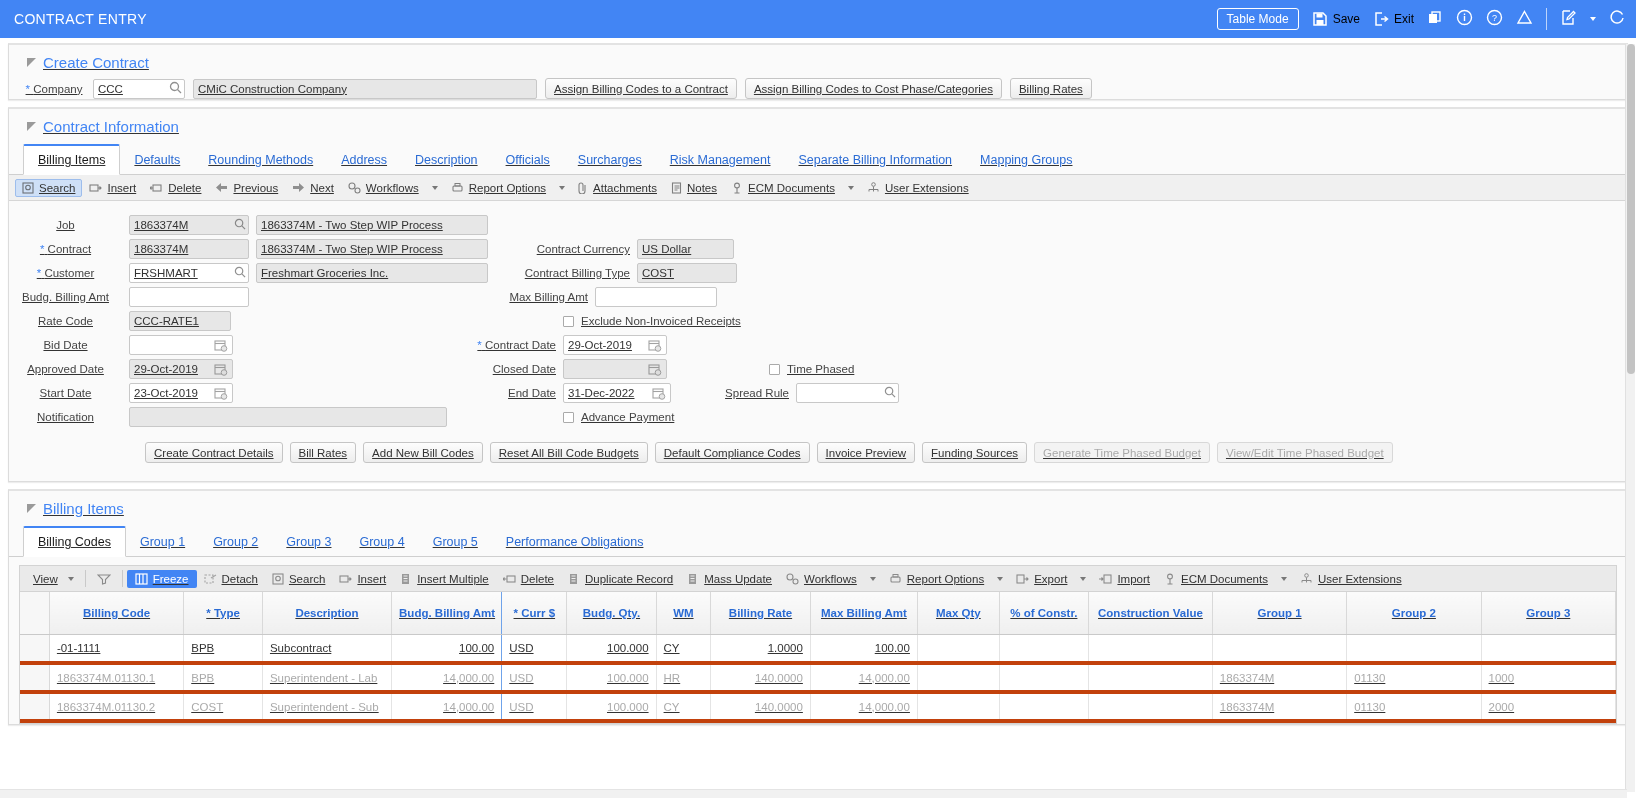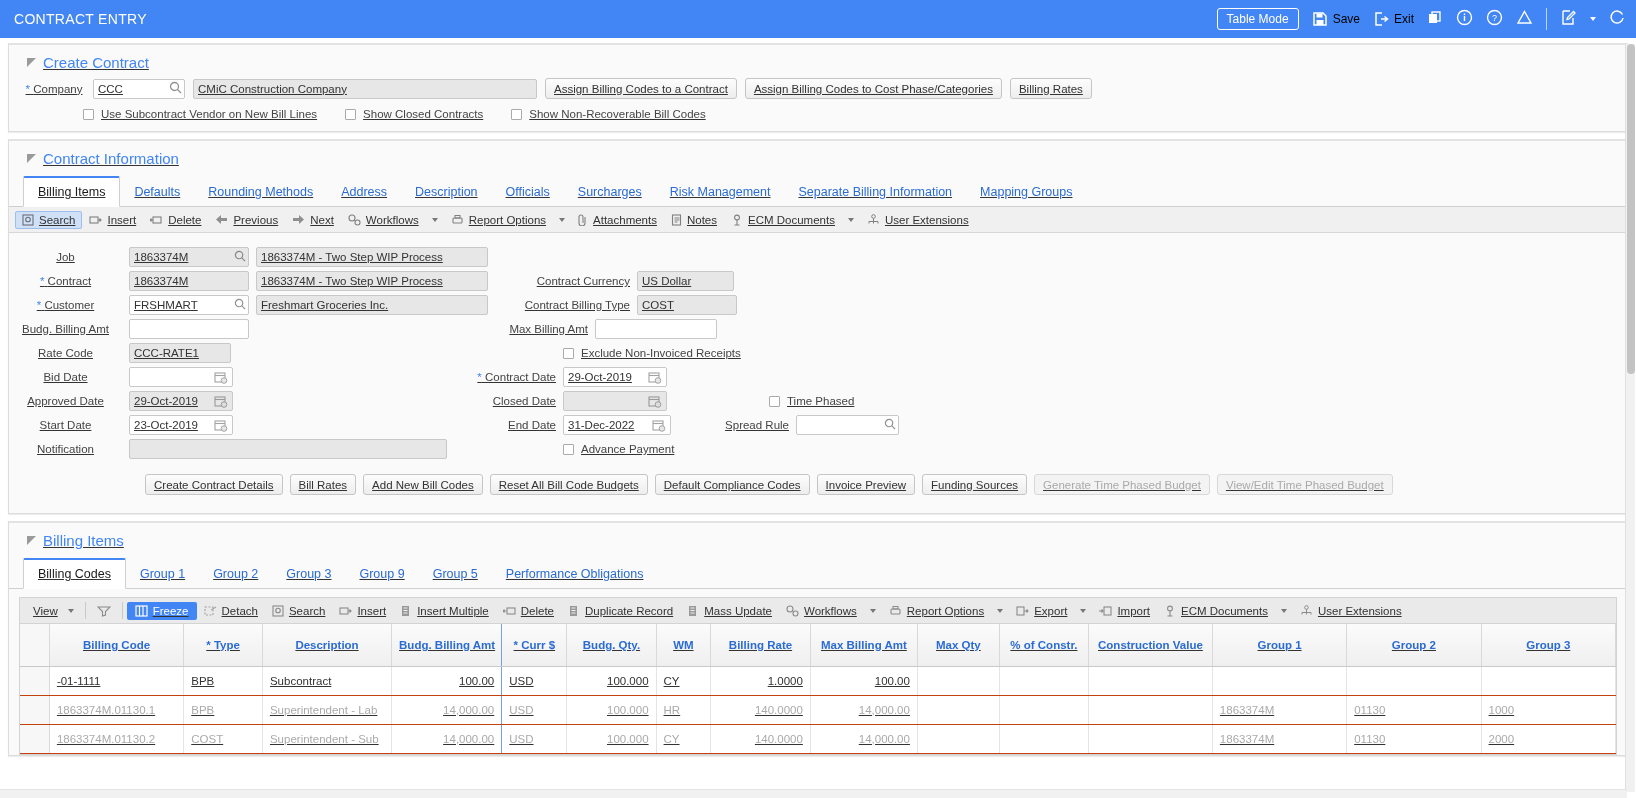--- a/index.html
+++ b/index.html
@@ -122,21 +122,21 @@
   .tblwrap { margin: 0 10px; border: 1px solid #d3d3d3; border-top: none; background: #fff; overflow: hidden; }
   table { border-collapse: collapse; width: 100%; table-layout: fixed; }
   th {
     font-size: 11.5px; color: #2a6bd4; font-weight: bold;
     background: linear-gradient(#fbfbfb,#efefef);
     border-right: 1px solid #d9d9d9; border-bottom: 1px solid #c9c9c9;
     height: 42px; padding: 0 7px; text-align: center; white-space: nowrap;
   }
   td {
     font-size: 11.5px; color: #333; border-right: 1px solid #e4e4e4;
-    border-bottom: 1px solid #c2410c; height: 29px; padding: 0 7px; white-space: nowrap;
+    border-bottom: 4px solid #c2410c; height: 29px; padding: 0 7px; white-space: nowrap;
   }
   tr.dim td { color: #aaaaaa; }
   .num { text-align: right; }
   .sel-col { width: 28px; background: #f7f7f7; border-right: 1px solid #d9d9d9; }
   .frozen-edge { border-right: 1px solid #6fa3ea !important; }
 
   
   .vscroll {
     position: absolute; right: 1px; top: 6px; width: 10px; height: 748px;
     background: #f1f1f1; border-left: 1px solid #e0e0e0;
@@ -215,34 +215,20 @@
         <span class="lov-ico"><svg width="13" height="13" viewBox="0 0 13 13">
               <circle cx="5.5" cy="5.5" r="4" fill="none" stroke="#555" stroke-width="1.3"></circle>
               <path d="M8.5 8.5l3.5 3.5" stroke="#555" stroke-width="1.3"></path>
             </svg></span>
       </span>
       <span class="inp ro" style="width:344px">CMiC Construction Company</span>
       <span class="btn">Assign Billing Codes to a Contract</span>
       <span class="btn">Assign Billing Codes to Cost Phase/Categories</span>
       <span class="btn">Billing Rates</span>
     </div>
-    <div class="cc-line2">
-      <span class="cbx-row">
-          <span class="cbx"></span>
-          <span>Use Subcontract Vendor on New Bill Lines</span>
-        </span>
-      <span class="cbx-row">
-          <span class="cbx"></span>
-          <span>Show Closed Contracts</span>
-        </span>
-      <span class="cbx-row">
-          <span class="cbx"></span>
-          <span>Show Non-Recoverable Bill Codes</span>
-        </span>
-    </div>
   </div>
 
   <div class="panel">
     <div class="panel-head">
       <span class="tri"></span>
       <span class="panel-title">Contract Information</span>
     </div>
 
     <div class="tabs">
       <div class="tab active">Billing Items</div>
@@ -519,21 +505,21 @@
     <div class="panel-head">
       <span class="tri"></span>
       <span class="panel-title">Billing Items</span>
     </div>
 
     <div class="tabs">
       <div class="tab active">Billing Codes</div>
       <div class="tab">Group 1</div>
       <div class="tab">Group 2</div>
       <div class="tab">Group 3</div>
-      <div class="tab">Group 9</div>
+      <div class="tab">Group 4</div>
       <div class="tab">Group 5</div>
       <div class="tab">Performance Obligations</div>
     </div>
 
     <div style="height:8px"></div>
 
     <div class="gridbar">
       <div class="gb">
           <span>View</span>
           <span class="caret" style="margin:0 0 0 5px"></span>

